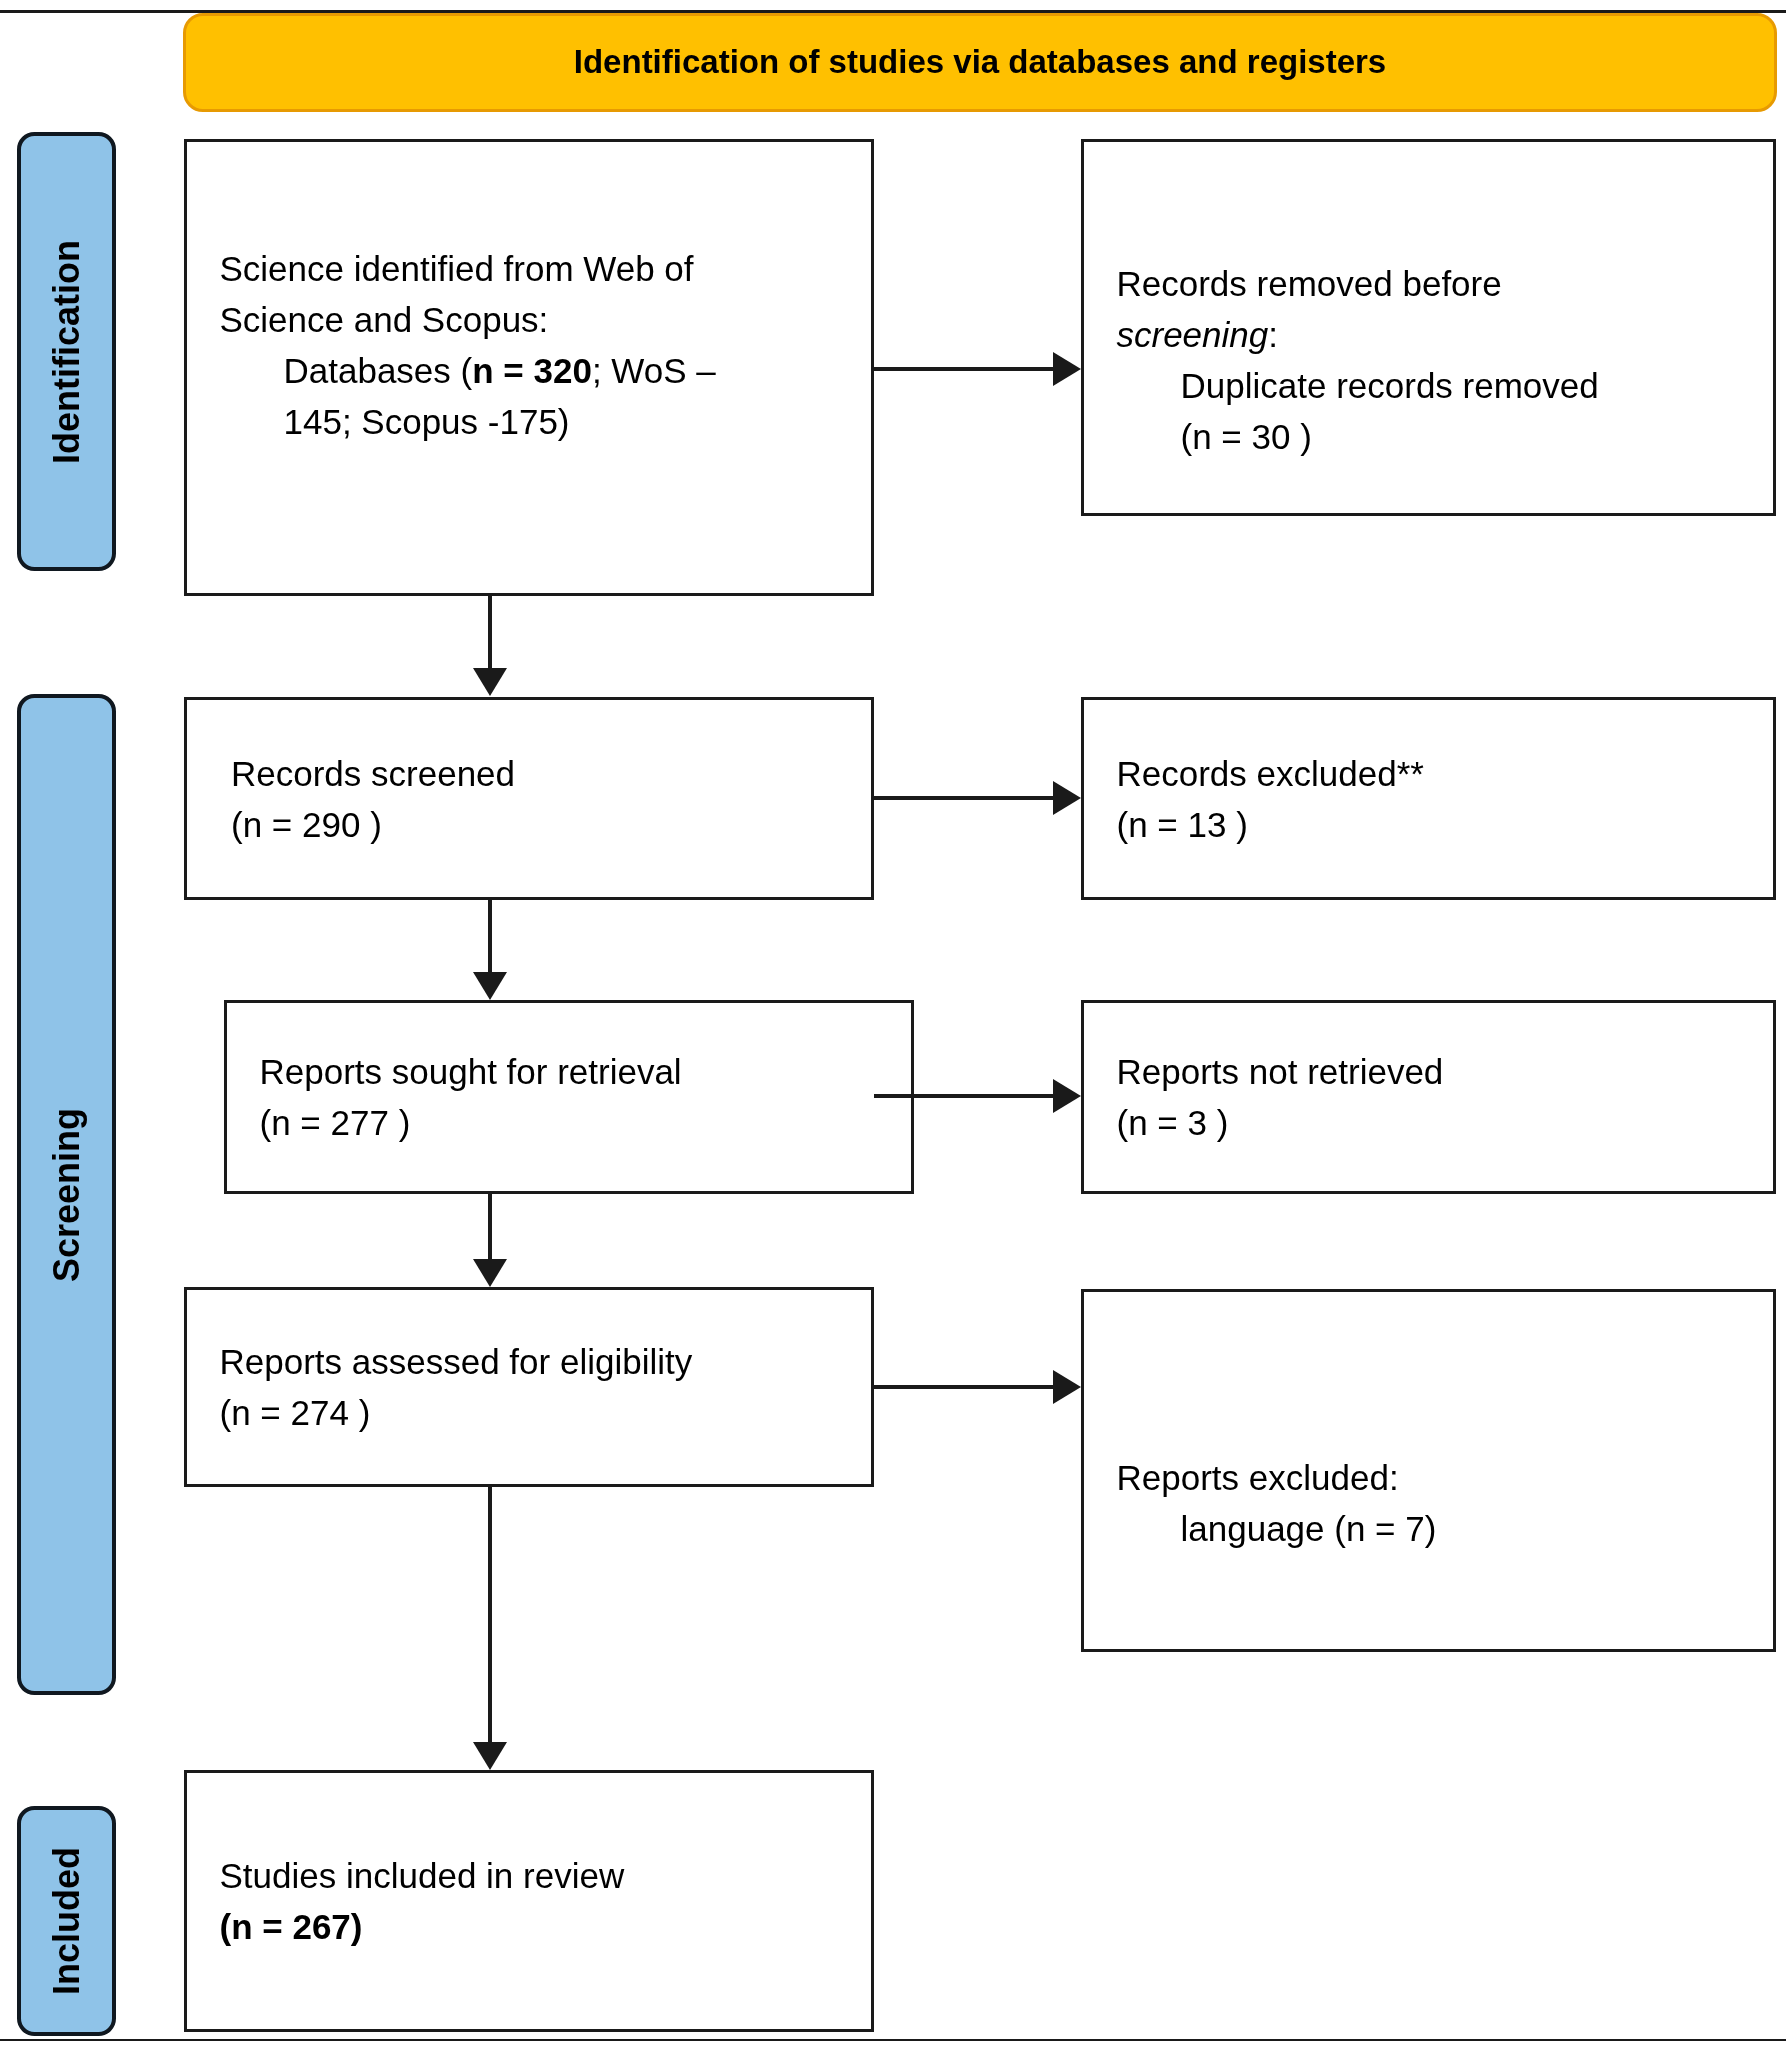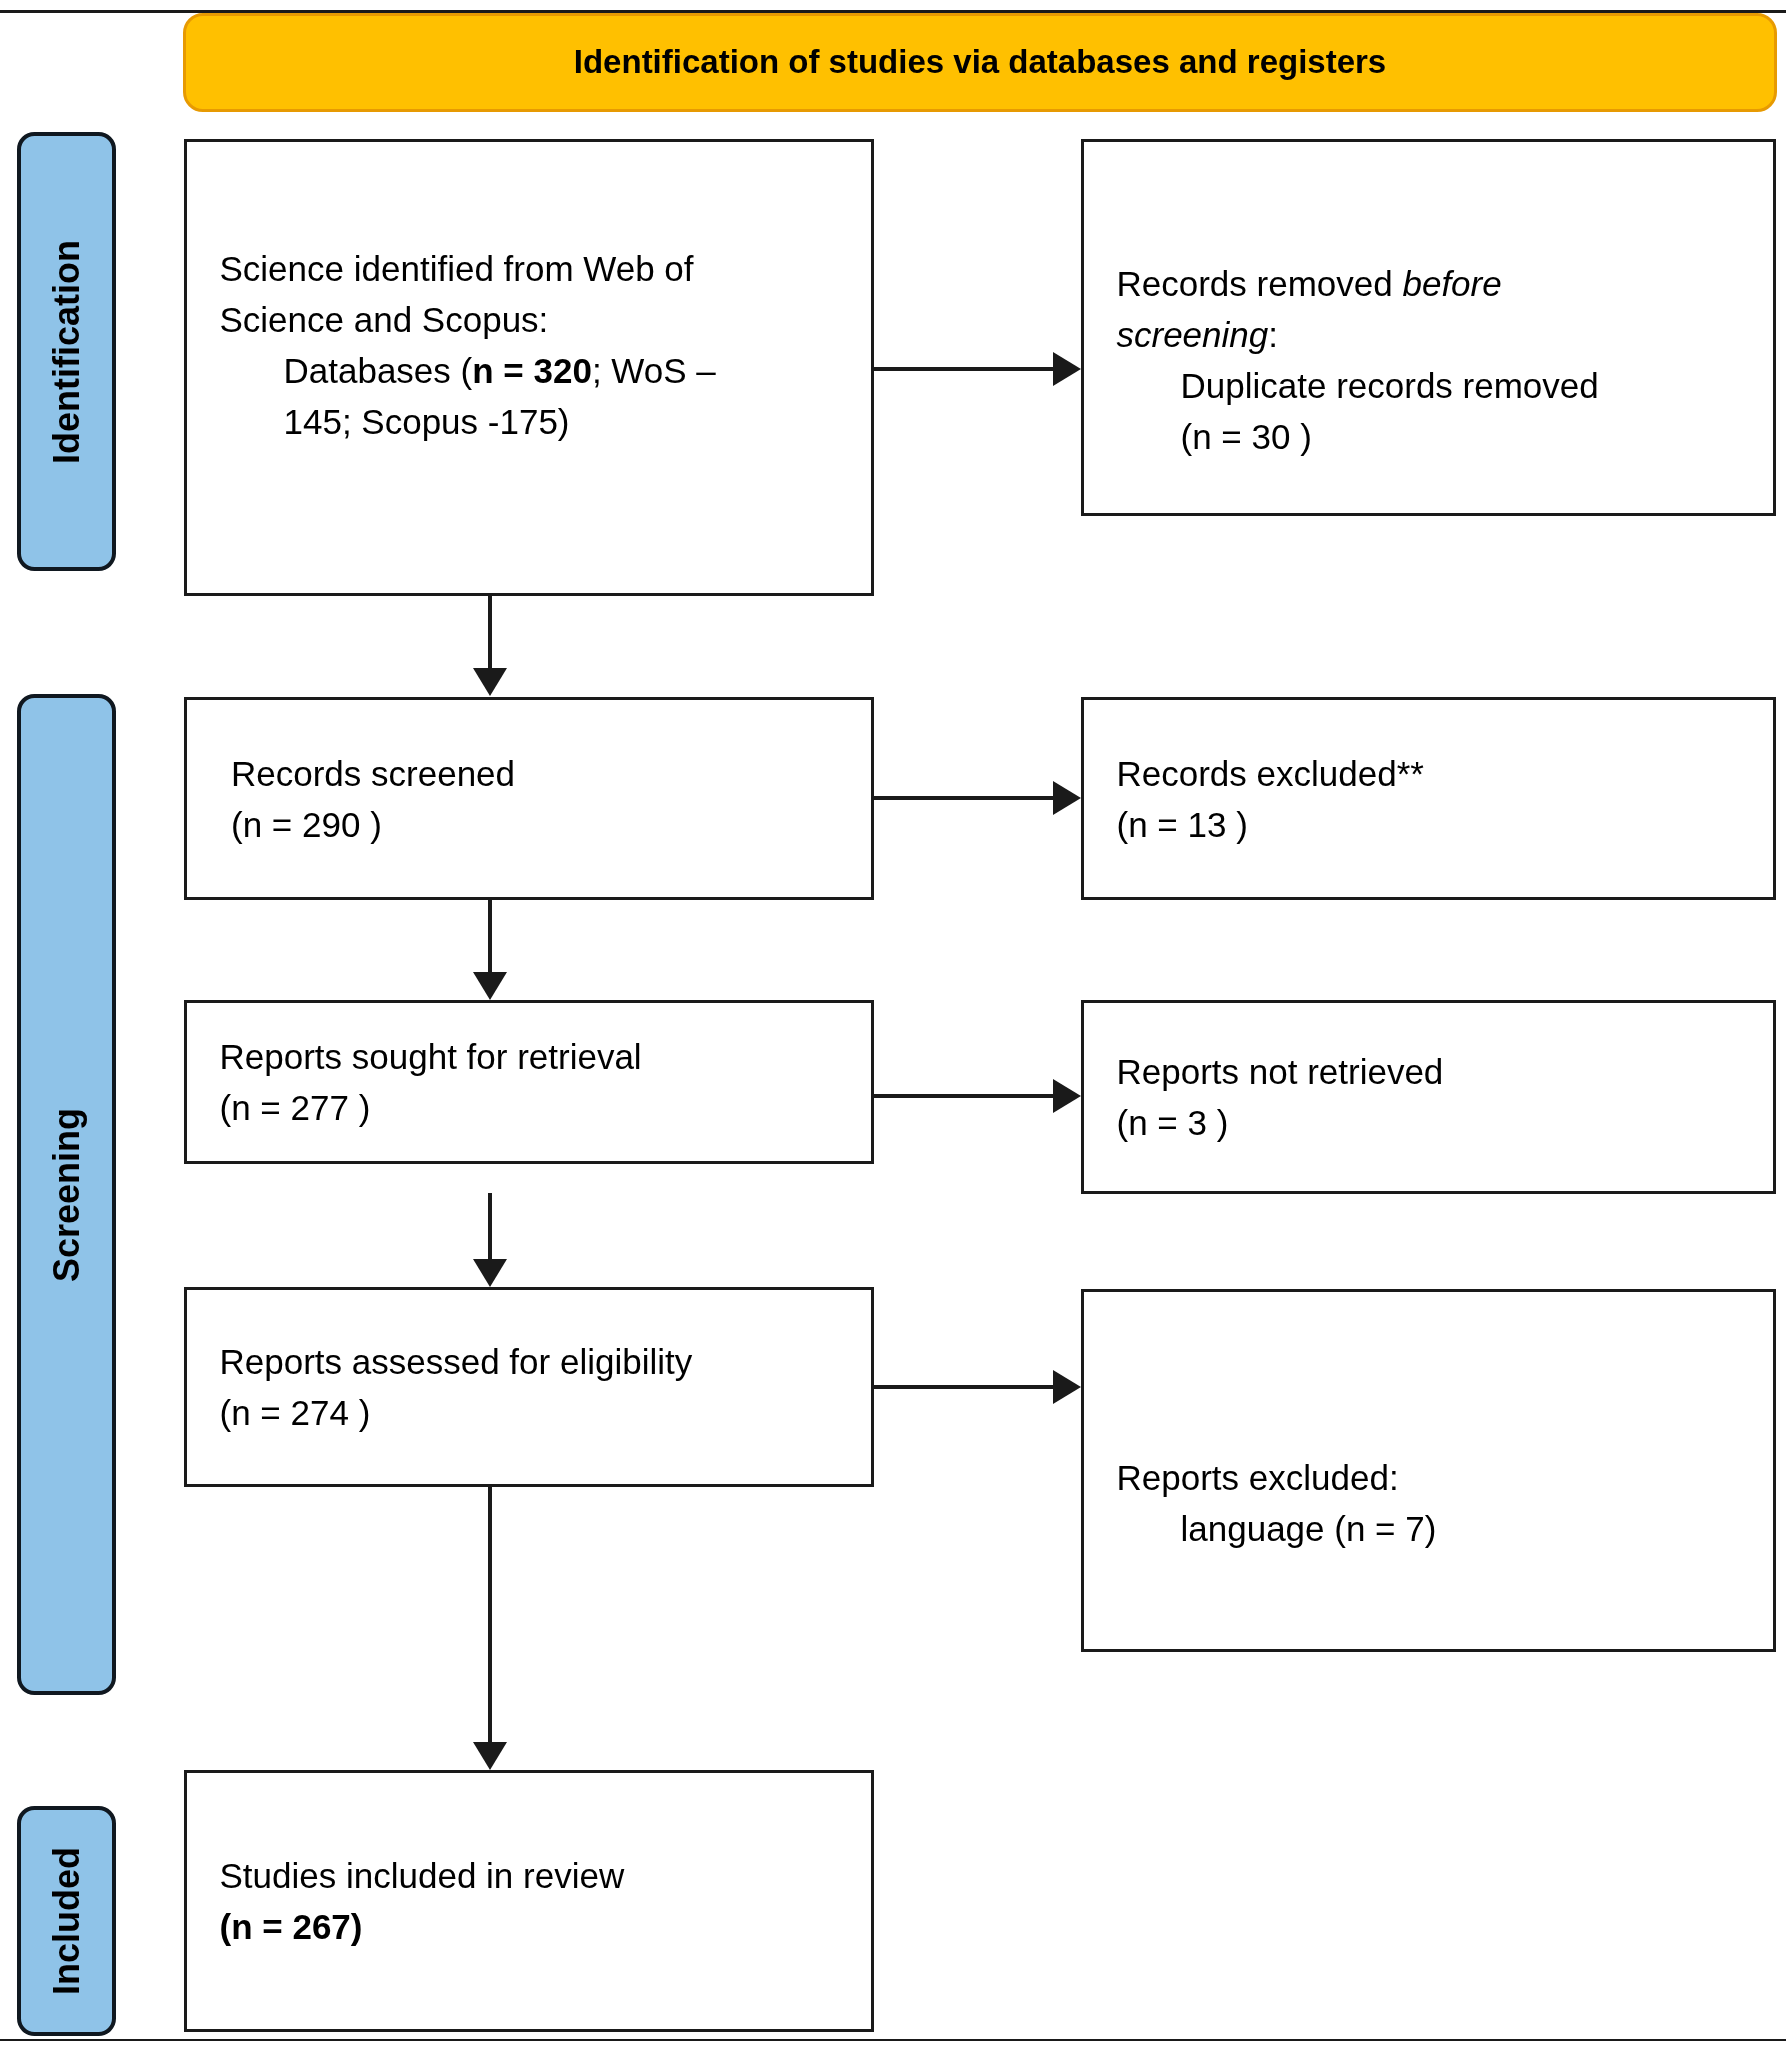--- a/index.html
+++ b/index.html
@@ -50,21 +50,21 @@
     font-size:35px;line-height:51px;
   }
   .fbox .line{white-space:nowrap;}
   .fbox .line.indent{padding-left:64px;}
   .col-left{left:184px;width:690px;}
   .col-right{left:1081px;width:695px;}
   #box-records-identified{top:139px;height:457px;padding-bottom:46px;}
   #box-records-removed{top:139px;height:377px;padding-top:65px;}
   #box-records-screened{top:697px;height:203px;padding-left:44px;}
   #box-records-excluded{top:697px;height:203px;}
-  #box-reports-sought{top:1000px;height:164px;}
+  #box-reports-sought{top:1000px;height:194px;margin-left:40px;}
   #box-reports-not-retrieved{top:1000px;height:194px;}
   #box-reports-assessed{top:1287px;height:200px;}
   #box-reports-excluded{top:1289px;height:363px;padding-top:64px;}
   #box-studies-included{top:1770px;height:262px;}
   
   .v-arrow{position:absolute;left:471px;width:38px;}
   .v-arrow .shaft{position:absolute;left:17.4px;top:0;width:3.5px;background:#1a1a1a;}
   .v-arrow .head{
     position:absolute;left:1.7px;bottom:0;width:0;height:0;
     border-left:17.4px solid transparent;border-right:17.4px solid transparent;
@@ -109,21 +109,21 @@
     <span>Included</span>
   </div>
 
   <div class="fbox col-left" id="box-records-identified">
       <div class="line"><span>Science identified from Web of</span></div>
       <div class="line"><span>Science and Scopus:</span></div>
       <div class="line indent"><span>Databases (</span><span style="font-weight: bold;">n = 320</span><span>; WoS –</span></div>
       <div class="line indent"><span>145; Scopus -175)</span></div>
     </div>
   <div class="fbox col-right" id="box-records-removed">
-      <div class="line"><span>Records removed </span><span style="font-style: italic;">before</span></div>
+      <div class="line"><span>Records removed </span><span style="">before</span></div>
       <div class="line"><span style="font-style: italic;">screening</span><span>:</span></div>
       <div class="line indent"><span>Duplicate records removed</span></div>
       <div class="line indent"><span>(n = 30 )</span></div>
     </div>
   <div class="fbox col-left" id="box-records-screened">
       <div class="line"><span>Records screened</span></div>
       <div class="line"><span>(n = 290 )</span></div>
     </div>
   <div class="fbox col-right" id="box-records-excluded">
       <div class="line"><span>Records excluded**</span></div>

